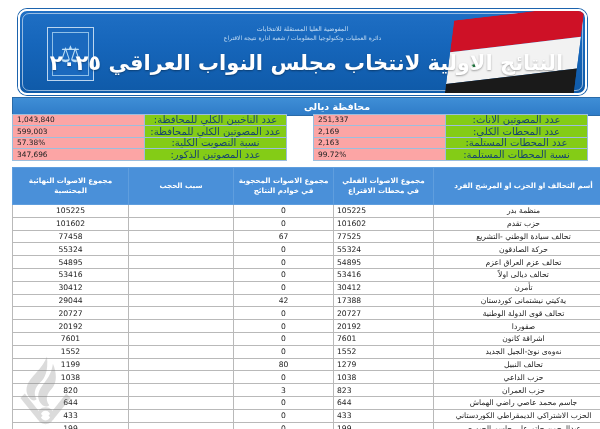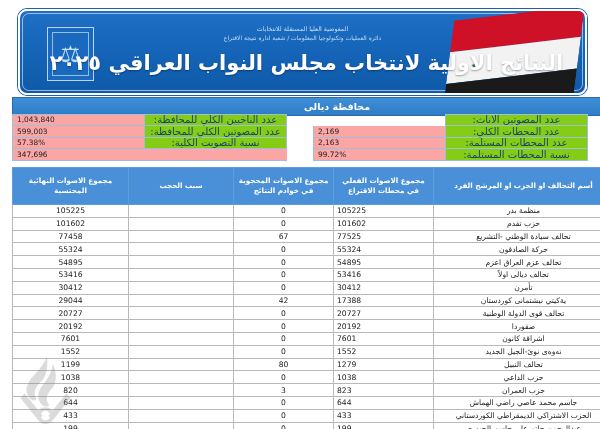--- a/index.html
+++ b/index.html
@@ -183,29 +183,31 @@
       </div>
       <div class="stat-row">
         <div class="stat-label">عدد المصوتين الكلي للمحافظة:</div>
         <div class="stat-value">599,003</div>
       </div>
       <div class="stat-row">
         <div class="stat-label">نسبة التصويت الكلية:</div>
         <div class="stat-value">57.38%</div>
       </div>
       <div class="stat-row">
+        <div class="stat-label">عدد المصوتين الذكور:</div>
         <div class="stat-value">347,696</div>
       </div>
     </div>
 
     <div class="stats-gap"></div>
 
     <div class="stats-col">
       <div class="stat-row">
         <div class="stat-label">عدد المصوتين الاناث:</div>
+        <div class="stat-value">251,337</div>
       </div>
       <div class="stat-row">
         <div class="stat-label">عدد المحطات الكلي:</div>
         <div class="stat-value">2,169</div>
       </div>
       <div class="stat-row">
         <div class="stat-label">عدد المحطات المستلمة:</div>
         <div class="stat-value">2,163</div>
       </div>
       <div class="stat-row">

